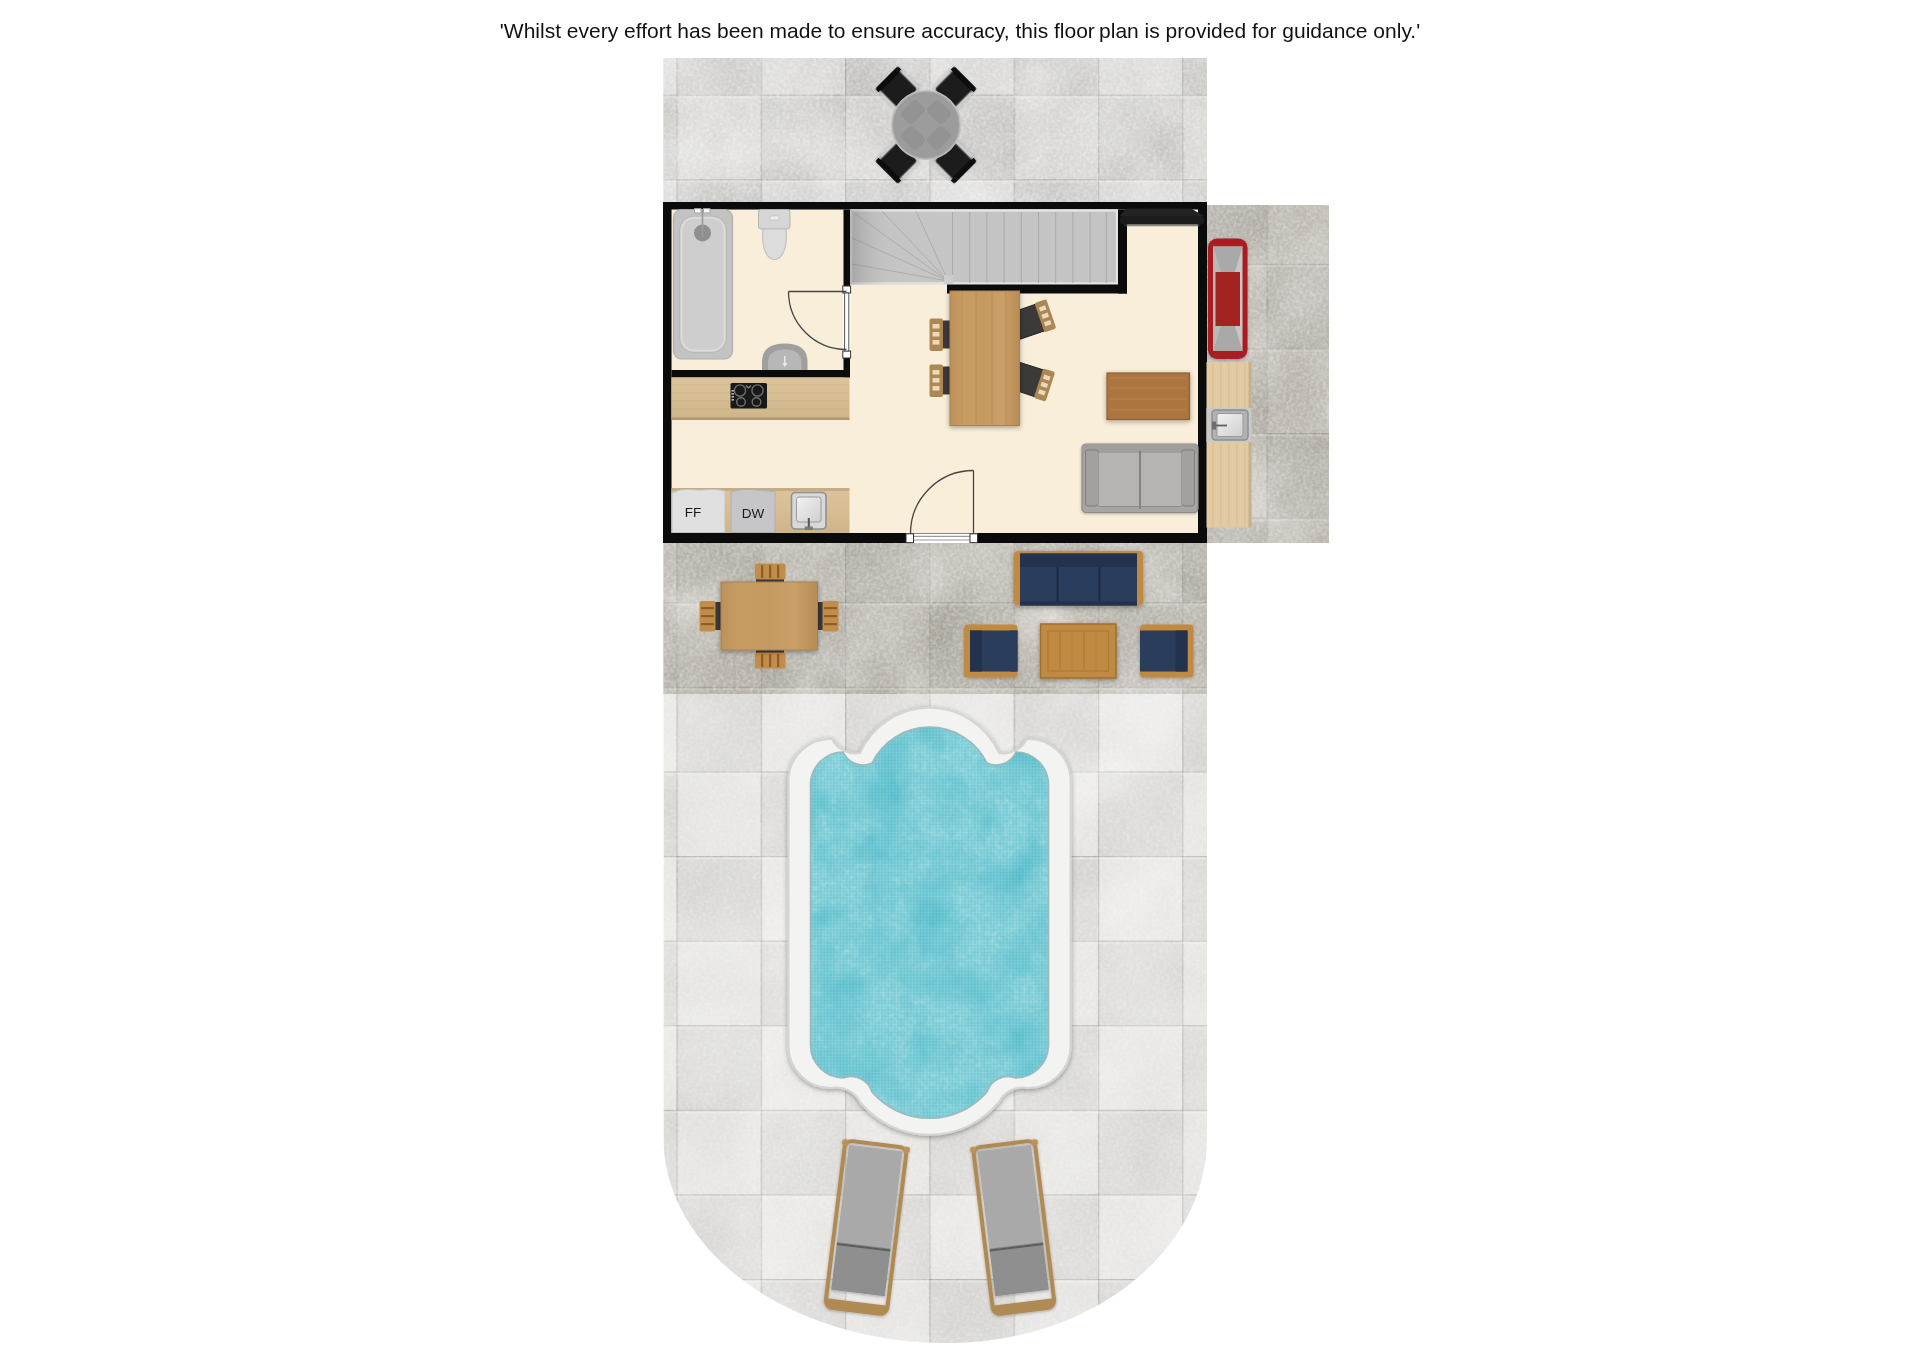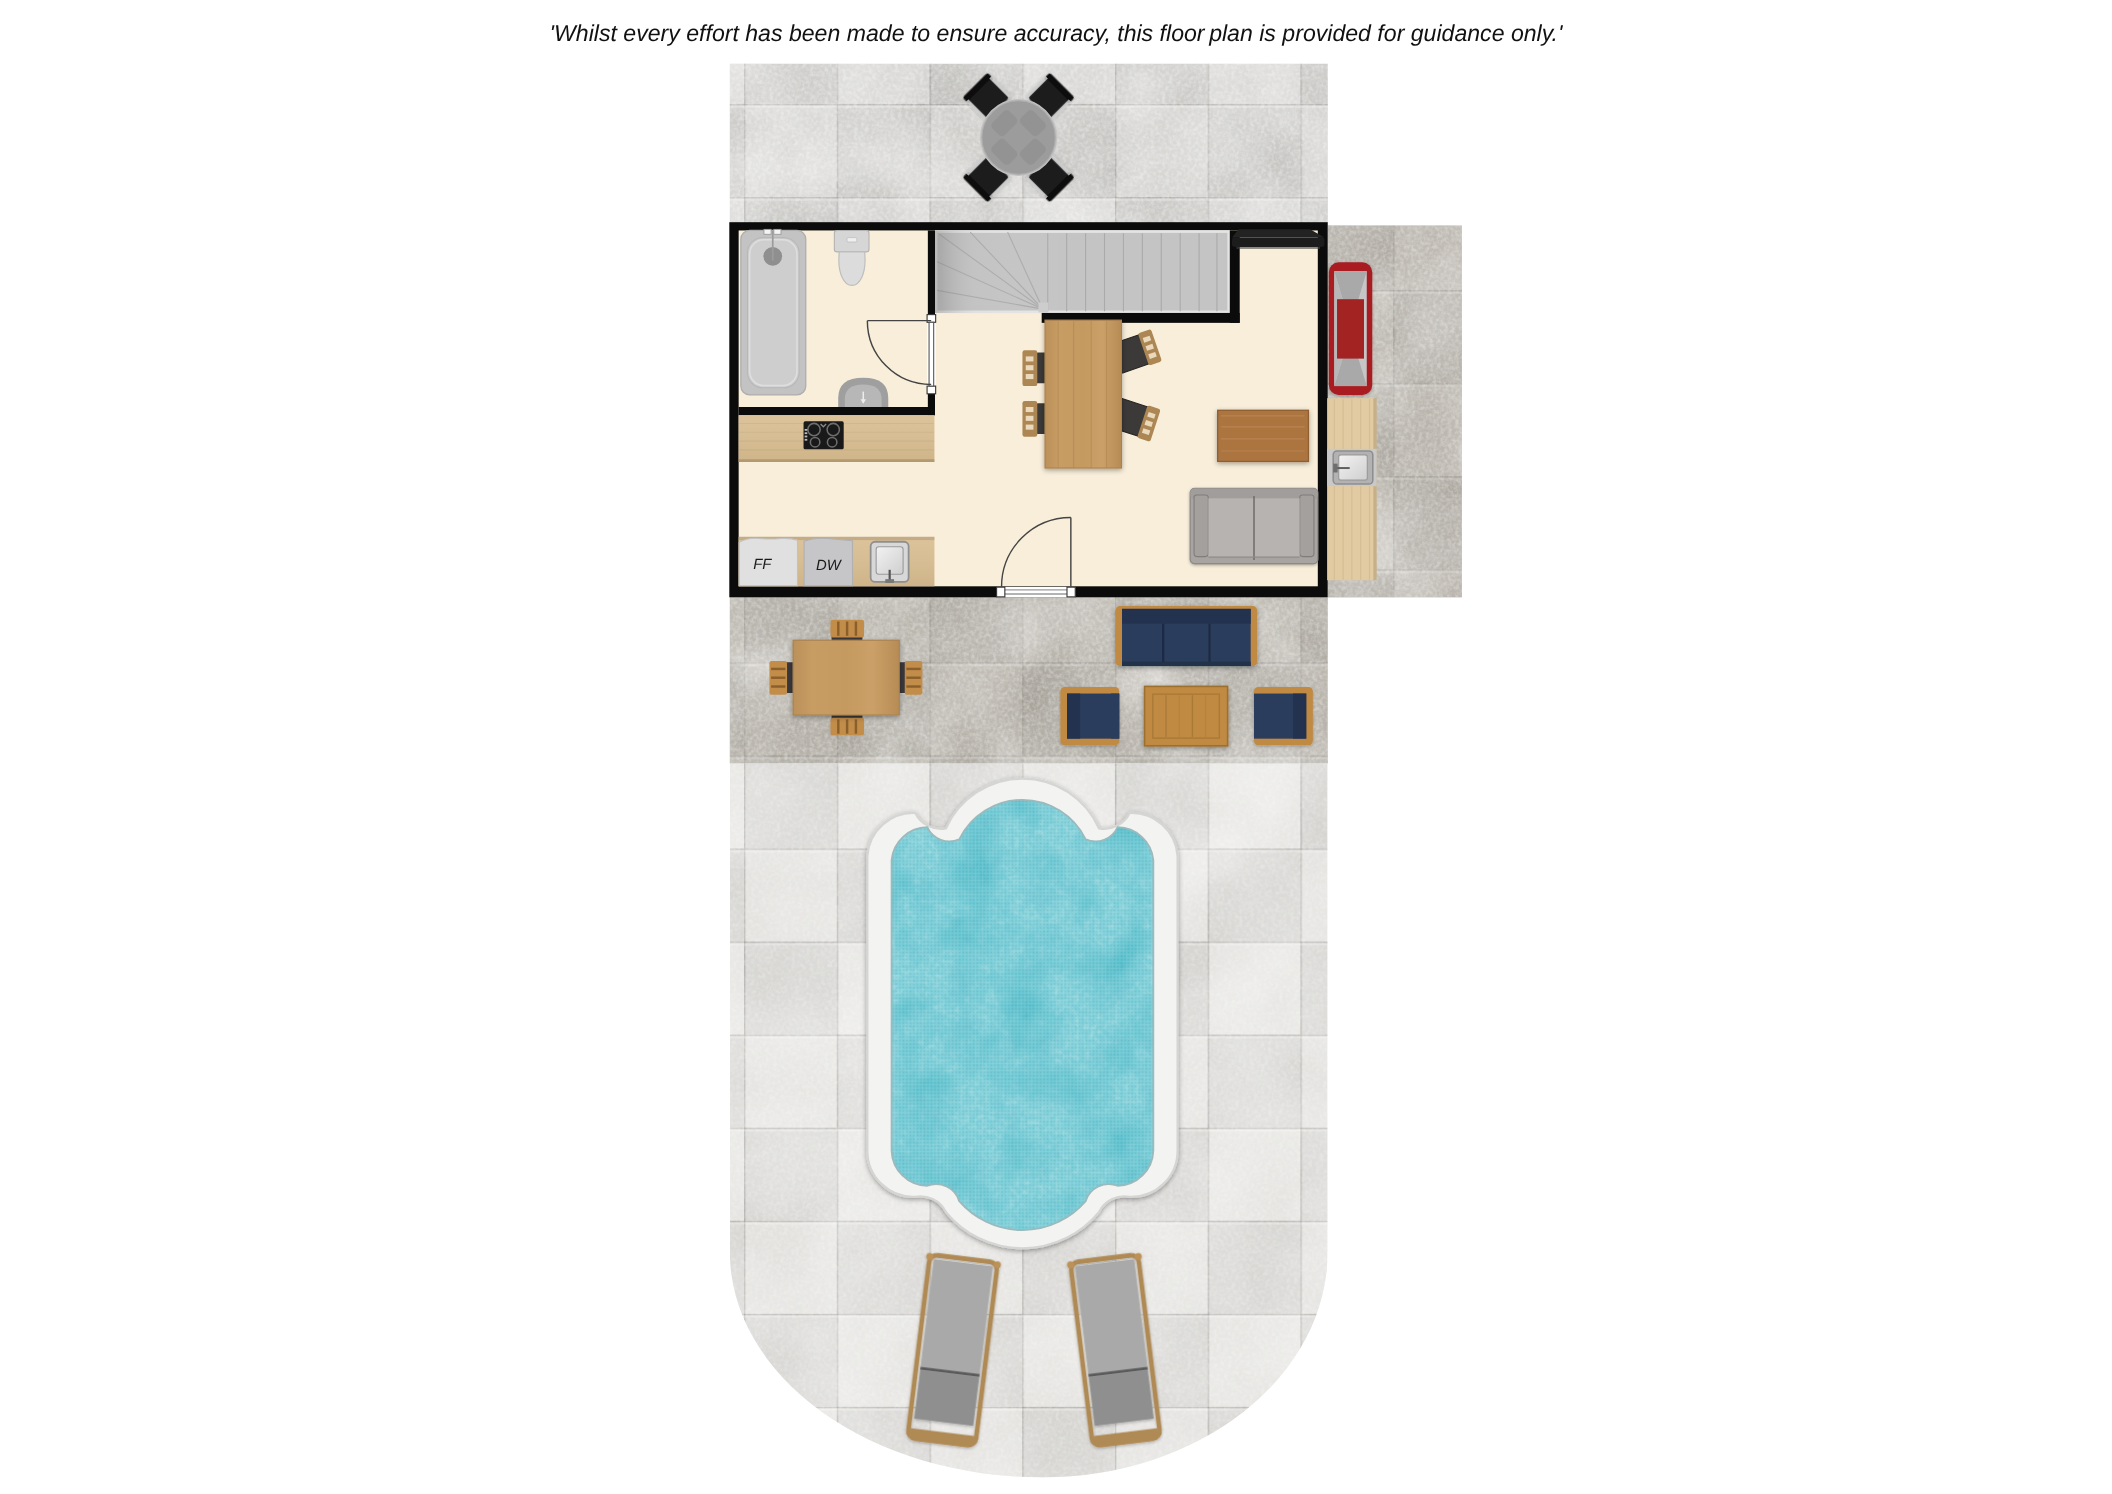--- a/index.html
+++ b/index.html
@@ -2,21 +2,21 @@
 <html><head>
 <meta charset="utf-8">
 <style>
   html,body{margin:0;padding:0;background:#ffffff;width:1920px;height:1358px;overflow:hidden;}
   svg{display:block;}
   .disclaimer{position:absolute;left:0;top:19px;width:1920px;text-align:center;
     font-family:"Liberation Sans", sans-serif;font-size:21px;color:#111;}
 </style>
 </head>
 <body>
-<div style="position:relative;width:1920px;height:1358px;font-style:italic;">
+<div style="position:relative;width:1920px;height:1358px;">
 
 <div class="disclaimer">'Whilst every effort has been made to ensure accuracy, this floor plan is provided for guidance only.'</div>
 <svg width="1920" height="1358" viewBox="0 0 1920 1358">
 <defs>
   <filter id="mottle" x="-5%" y="-5%" width="110%" height="110%">
     <feTurbulence type="fractalNoise" baseFrequency="0.011" numOctaves="3" seed="11" result="n"></feTurbulence>
     <feColorMatrix in="n" type="matrix" values="0 0 0 0 1  0 0 0 0 1  0 0 0 0 1  0.9 0.9 0.9 0 -0.9" result="w"></feColorMatrix>
     <feComposite in="w" in2="SourceGraphic" operator="in"></feComposite>
   </filter>
   <filter id="mottled" x="-5%" y="-5%" width="110%" height="110%">

